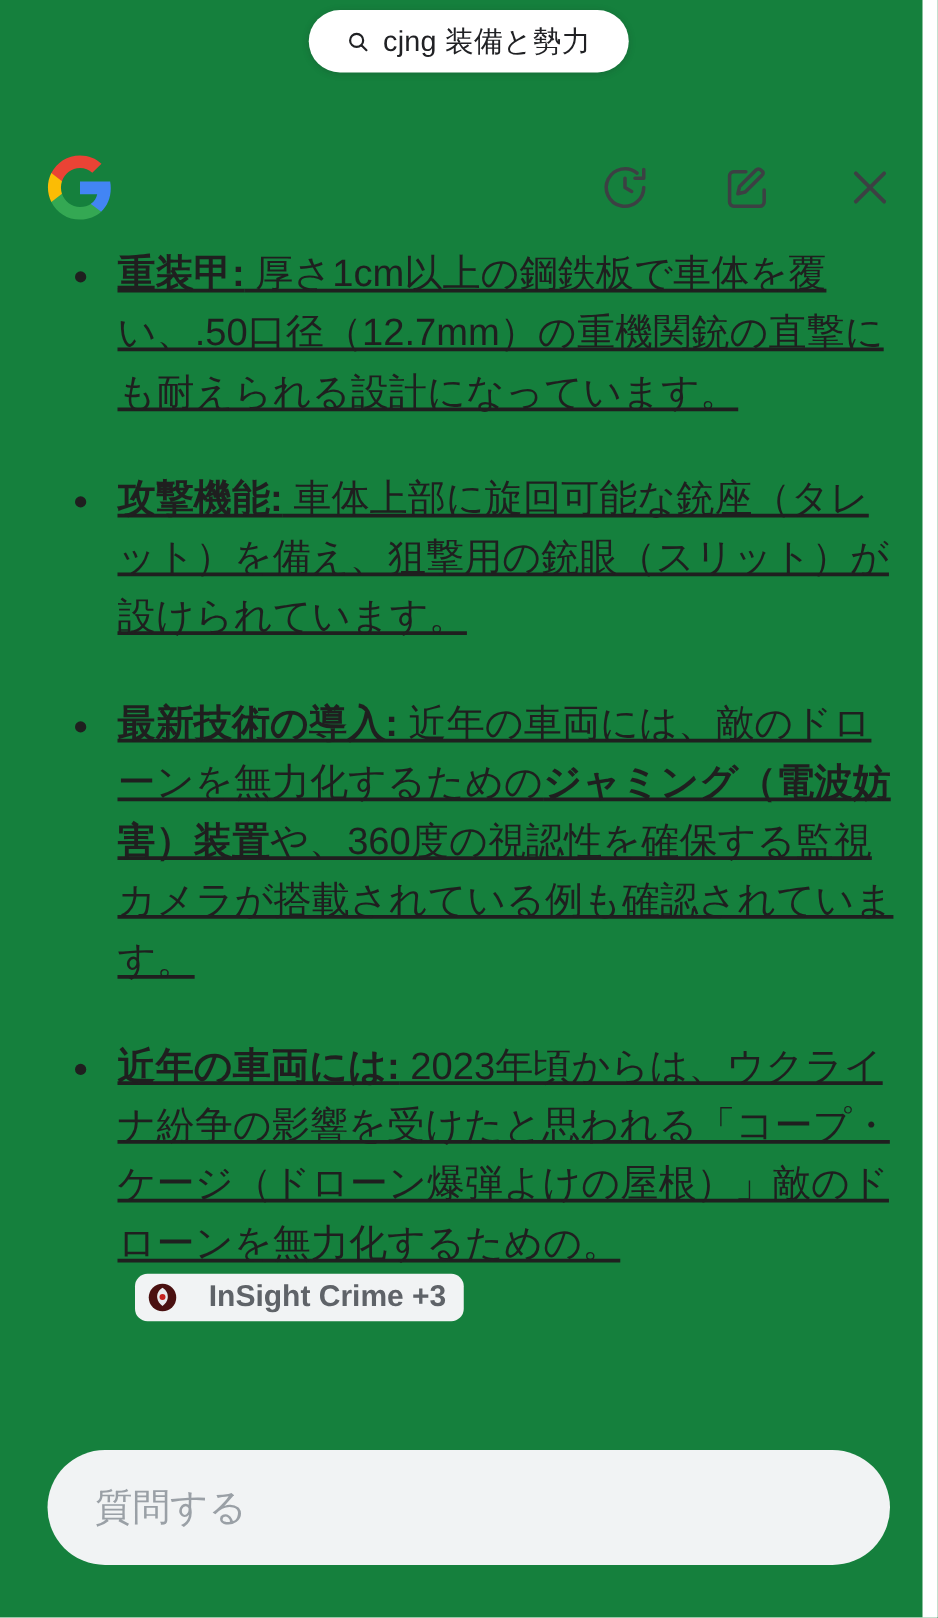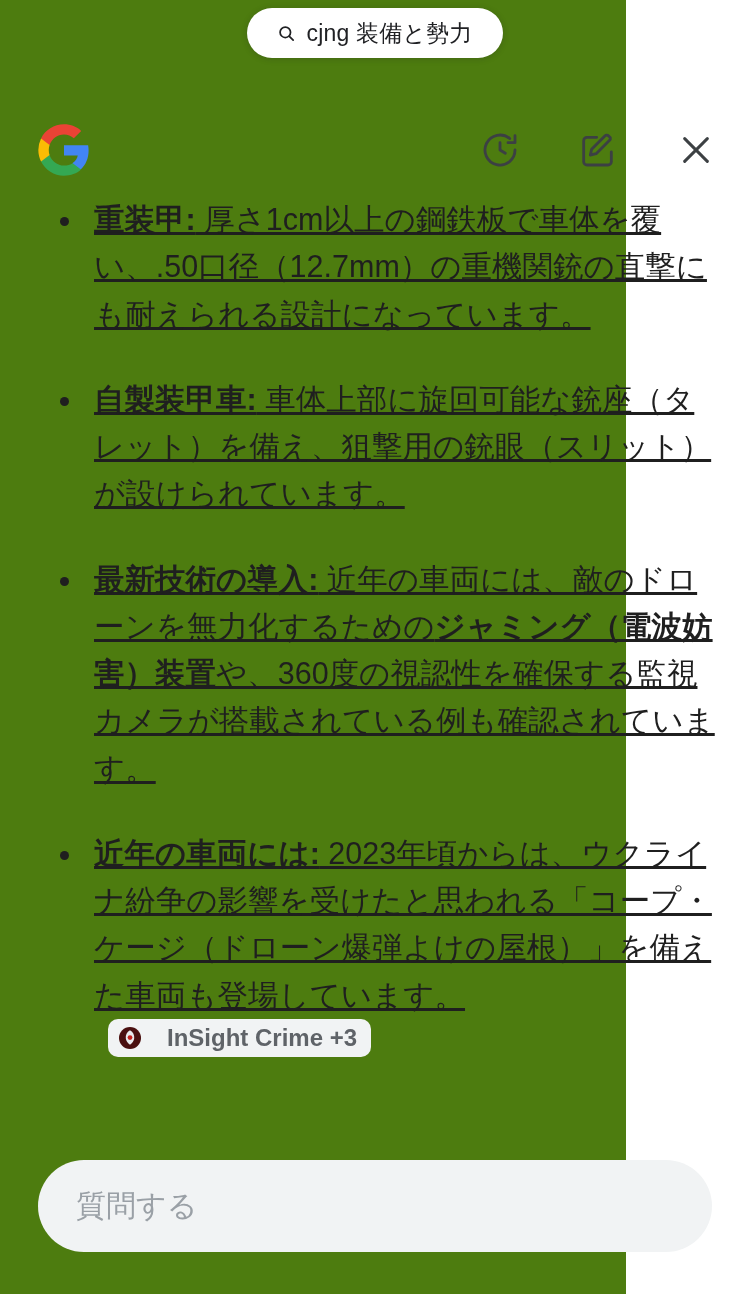--- a/index.html
+++ b/index.html
@@ -5,23 +5,23 @@
   * { box-sizing: border-box; margin: 0; padding: 0; }
   html, body {
     width: 750px;
     height: 1294px;
     background: #ffffff;
     font-family: "Liberation Sans", sans-serif;
     overflow: hidden;
   }
   .page {
     position: relative;
-    width: 626px;
+    width: 738px;
     height: 1294px;
-    background: #4d7c0f;
+    background: #15803d;
   }
 
   
   .search-pill-wrap {
     position: absolute;
     top: 8px;
     left: 0;
     width: 750px;
     display: flex;
     justify-content: center;
@@ -219,27 +219,27 @@
     </div>
   </div>
 
   <div class="content">
 
     <ul class="bullets">
       <li>
         <span class="b">重装甲:</span><span> 厚さ1cm以上の鋼鉄板で車体を覆い、.50口径（12.7mm）の重機関銃の直撃にも耐えられる設計になっています。</span>
       </li>
       <li>
-        <span class="b">自製装甲車:</span><span> 車体上部に旋回可能な銃座（タレット）を備え、狙撃用の銃眼（スリット）が設けられています。</span>
+        <span class="b">攻撃機能:</span><span> 車体上部に旋回可能な銃座（タレット）を備え、狙撃用の銃眼（スリット）が設けられています。</span>
       </li>
       <li>
         <span class="b">最新技術の導入:</span><span> 近年の車両には、敵のドローンを無力化するための</span><span class="b">ジャミング（電波妨害）装置</span><span>や、360度の視認性を確保する監視カメラが搭載されている例も確認されています。</span>
       </li>
       <li>
-        <span class="b">近年の車両には:</span><span> 2023年頃からは、ウクライナ紛争の影響を受けたと思われる「コープ・ケージ（ドローン爆弾よけの屋根）」を備えた車両も登場しています。</span><span class="src-chip">
+        <span class="b">近年の車両には:</span><span> 2023年頃からは、ウクライナ紛争の影響を受けたと思われる「コープ・ケージ（ドローン爆弾よけの屋根）」敵のドローンを無力化するための。</span><span class="src-chip">
             <svg class="favicon" viewBox="0 0 24 24">
               <circle cx="12" cy="12" r="11" fill="#4a1010"></circle>
               <path d="M12 4.2c3.2 1.8 4.6 5 4.2 8.2-.3 2.6-2 4.8-4.2 6.4-2.2-1.6-3.9-3.8-4.2-6.4-.4-3.2 1-6.4 4.2-8.2z" fill="#e8eaed"></path>
               <circle cx="12" cy="11.6" r="2.4" fill="#c5221f"></circle>
             </svg>
             <span class="src-label">InSight Crime +3</span>
           </span>
       </li>
     </ul>
   </div>

